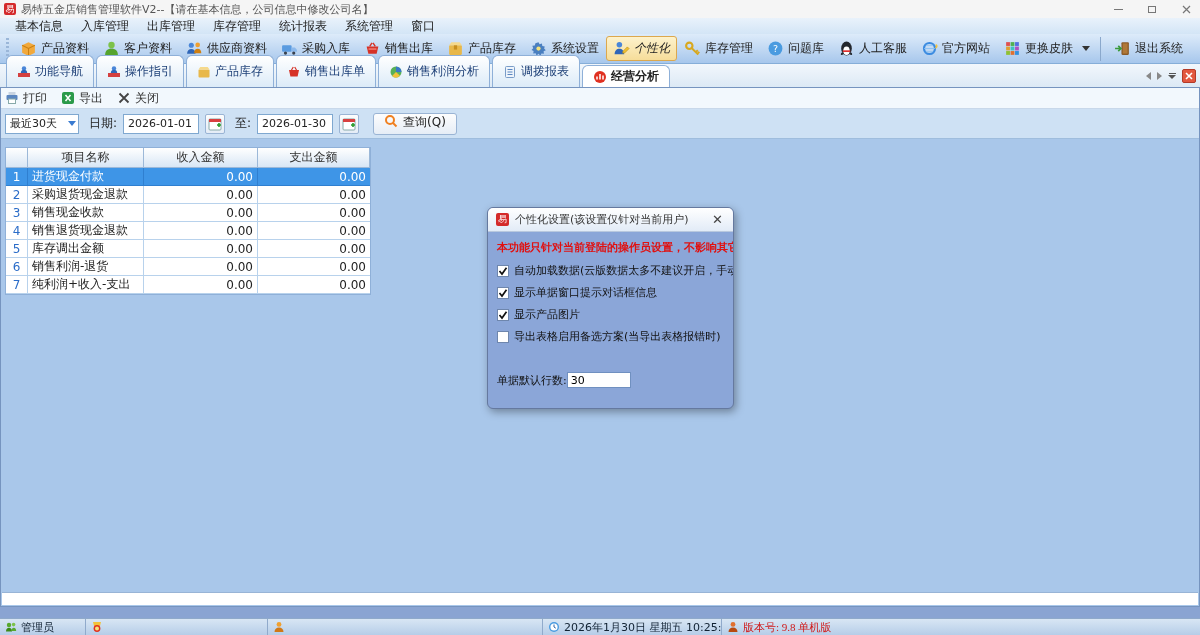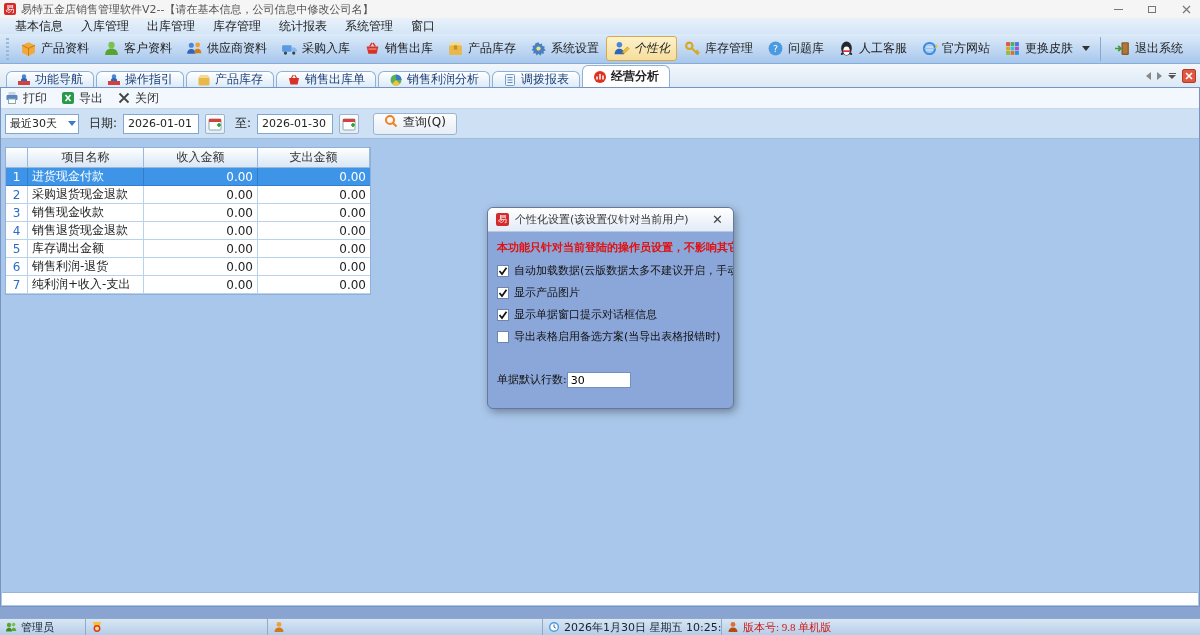--- a/index.html
+++ b/index.html
@@ -34,21 +34,21 @@
   .tbi.hl { background:linear-gradient(#fdf2cc,#f6dd9a); border-color:#dca84e;font-style:italic; }
   .tico { width:17px; height:17px; display:inline-flex; }
   .tico svg { width:17px; height:17px; }
   .ddarrow { width:0; height:0; border-left:4px solid transparent; border-right:4px solid transparent;
              border-top:5px solid #333; margin:0 4px 0 2px; }
   .vsep { width:1px; height:24px; background:#8aa8cc; margin:0 6px; }
 
   
   .tabbar { position:absolute; left:0; top:64px; width:1200px; height:23px;
             background:linear-gradient(#f2f7fc,#dce9f5); display:flex; align-items:flex-end; padding-left:6px; }
-  .tab { display:flex; align-items:center; gap:4px; height:16px; padding:0 10px;
+  .tab { display:flex; align-items:center; gap:4px; height:32px; padding:0 10px;
          border:1px solid #8fb0d8; border-bottom:none; border-radius:6px 6px 0 0; margin-right:2px;
          background:linear-gradient(#ffffff,#dcebf8); color:#1c3f77; white-space:nowrap; }
   .tab.active { background:#fff; height:22px; color:#222; font-weight:bold; }
   .tab .tabico { width:14px; height:14px; display:inline-flex; }
   .tab .tabico svg { width:14px; height:14px; }
   .tabctrls { position:absolute; right:4px; top:5px; display:flex; align-items:center; gap:6px; }
   .arrow-l { width:0;height:0;border-top:4px solid transparent;border-bottom:4px solid transparent;border-right:5px solid #888; }
   .arrow-r { width:0;height:0;border-top:4px solid transparent;border-bottom:4px solid transparent;border-left:5px solid #888; }
   .ovfl { display:flex; flex-direction:column; align-items:center; gap:1px; }
   .ovfl .bar { width:7px; height:1px; background:#555; }
@@ -102,21 +102,21 @@
   .dico { width:13px; height:13px; background:#d42a2a; border-radius:2px; color:#fff; font-size:9px;
           line-height:13px; text-align:center; flex:0 0 auto; }
   .dtext { flex:1; color:#333; font-size:11px; }
   .dclose { color:#444; font-size:13px; padding:0 2px; }
   .dbody { padding:8px 9px 0 9px; }
   .warn { color:#e01010; font-weight:bold; font-size:11px; margin-bottom:8px; white-space:nowrap; }
   .ckrow { display:flex; align-items:center; gap:5px; margin-bottom:7px; color:#111; font-size:11px; white-space:nowrap; }
   .ckbox { width:12px; height:12px; background:#fff; border:1px solid #6e86ad; flex:0 0 auto;
            display:flex; align-items:center; justify-content:center; }
   .ckbox svg { width:10px; height:10px; }
-  .frow { display:flex; margin-bottom:6px; color:#111; font-size:11px;margin-top:28px; }
+  .frow { display:flex; align-items:center; margin-bottom:6px; color:#111; font-size:11px;margin-top:28px; }
   .ninput { width:64px; height:16px; border:1px solid #7090c0; background:#fff; font-size:11px;
             padding:0 3px; font-family:inherit; }
   .dselect { width:132px; height:18px; background:#fff; border:1px solid #7090c0; display:flex;
              align-items:center; justify-content:space-between; padding:0 3px; font-size:11px; }
   .btnrow { display:flex; justify-content:center; gap:10px; margin-top:10px; }
   .dbtn { height:22px; padding:0 10px; border:1px solid #8a9bb5; border-radius:3px;
           background:linear-gradient(#fdfdfd,#dfe5ee); display:flex; align-items:center; gap:5px; color:#222; font-size:11px; }
   .dbtn.dashed { outline:1px dashed #555; outline-offset:-4px; }
   .dbtn svg { width:13px; height:13px; }
 
@@ -536,29 +536,29 @@
           </svg>
       </span>
       <span>自动加载数据(云版数据太多不建议开启，手动点查询)</span>
     </div>
     <div class="ckrow">
       <span class="ckbox">
         <svg viewBox="0 0 10 10">
             <path d="M1.5 5l2.5 3L8.5 1.8" stroke="#111" stroke-width="1.7" fill="none"></path>
           </svg>
       </span>
-      <span>显示产品图片</span>
+      <span>显示单据窗口提示对话框信息</span>
     </div>
     <div class="ckrow">
       <span class="ckbox">
         <svg viewBox="0 0 10 10">
             <path d="M1.5 5l2.5 3L8.5 1.8" stroke="#111" stroke-width="1.7" fill="none"></path>
           </svg>
       </span>
-      <span>显示单据窗口提示对话框信息</span>
+      <span>显示产品图片</span>
     </div>
     <div class="ckrow">
       <span class="ckbox"></span>
       <span>导出表格启用备选方案(当导出表格报错时)</span>
     </div>
 
     <div class="frow">
       <span>单据默认行数:</span>
       <input class="ninput" value="30" style="">
     </div>

